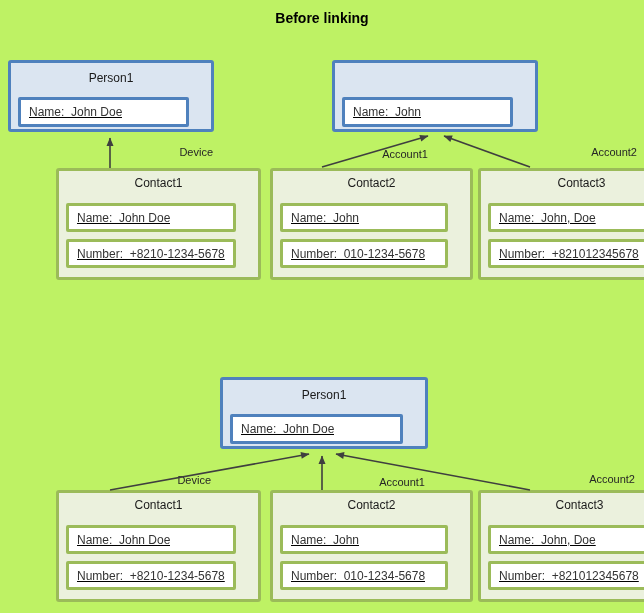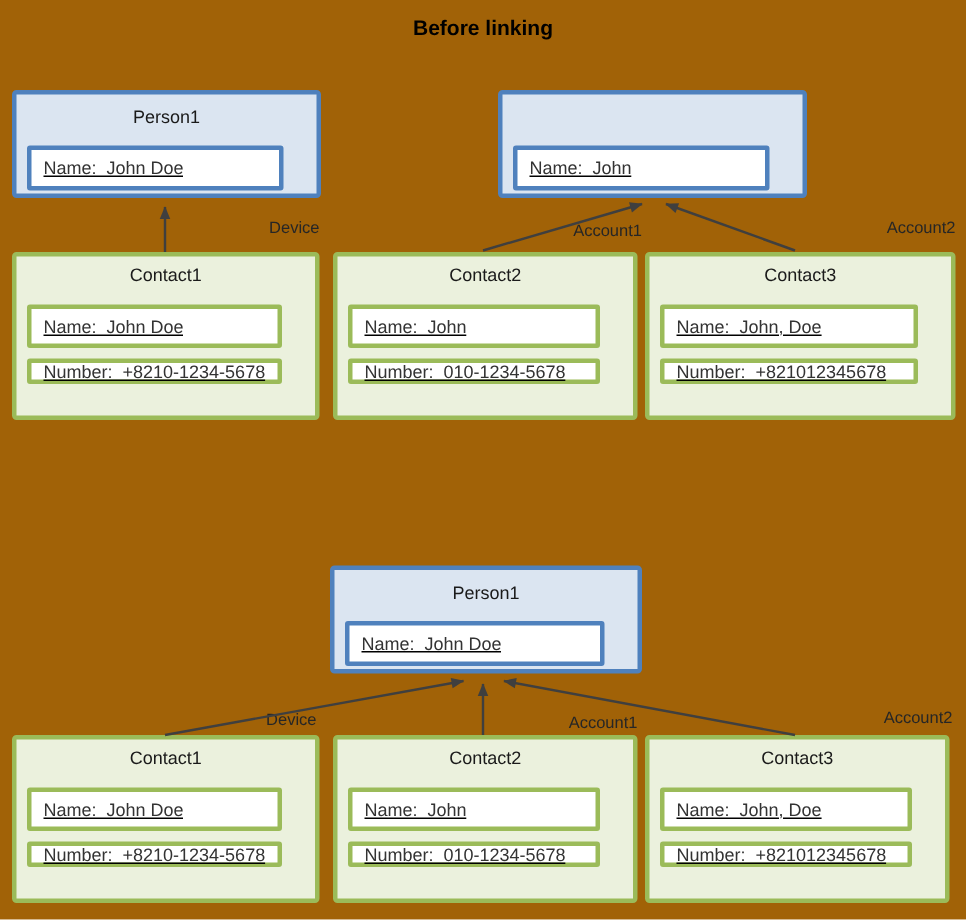--- a/index.html
+++ b/index.html
@@ -1,40 +1,40 @@
 <!DOCTYPE html>
 <html><head>
 <meta charset="utf-8">
 <style>
   html,body{margin:0;padding:0;background:#ffffff;}
   .canvas{
-    position:relative;width:644px;height:613px;background:#a16207;
+    position:relative;width:644px;height:613px;background:#bef264;
     font-family:"Liberation Sans",sans-serif;overflow:hidden;
   }
   .section-title{
     position:absolute;left:0;width:644px;text-align:center;
     font-size:14px;font-weight:bold;color:#000000;
   }
   .box{position:absolute;border-radius:3px;box-sizing:border-box;}
   .box.person{background:#dbe5f1;border:3px solid #4f81bd;}
-  .box.contact{background:#ebf1dd;border:3px solid #9bbb59;}
+  .box.contact{background:#ebf1dd;border:3px solid #9bbb59;margin-left:48px;}
   .box-title{
     position:absolute;left:0;right:0;text-align:center;
     font-size:12px;color:#1a1a1a;
   }
   .person .box-title{top:8px;}
   .contact .box-title{top:5px;}
   .field{
     position:absolute;left:7px;right:22px;background:#ffffff;
     box-sizing:border-box;display:flex;align-items:center;text-decoration:underline;
   }
   .person .field{border:3px solid #4f81bd;top:34px;height:30px;border-radius:2px;}
   .contact .field{border:3px solid #9bbb59;border-radius:2px;}
   .contact .field.f-name{top:32px;height:29px;}
-  .contact .field.f-number{top:68px;height:17px;}
+  .contact .field.f-number{top:68px;height:29px;}
   .field-text{
     font-size:12px;color:#333333;padding-left:8px;white-space:pre;
     overflow:hidden;
   }
   .edge-label{
     position:absolute;font-size:11px;color:#262626;white-space:nowrap;
   }
   .overlay{position:absolute;left:0;top:0;pointer-events:none;}
 </style>
 </head>

